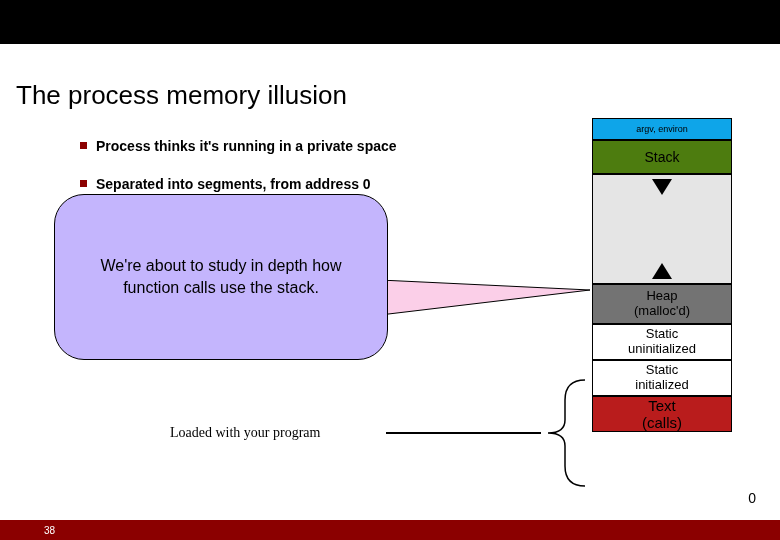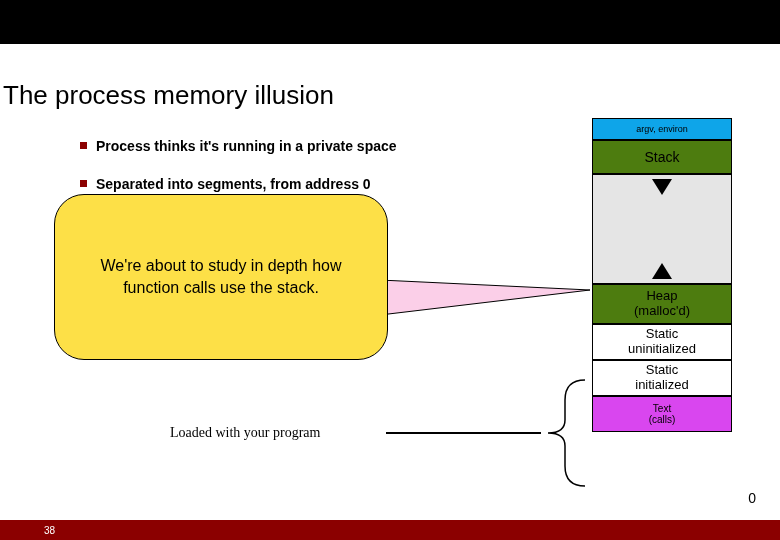--- a/index.html
+++ b/index.html
@@ -11,21 +11,21 @@
     position: relative;
     overflow: hidden;
   }
   .topbar {
     width: 100%;
     height: 44px;
     background: #000;
   }
   .title {
     position: absolute;
-    left: 3px;
+    left: 16px;
     top: 80px;
     font-size: 26px;
     color: #000;
     font-weight: 400;
   }
   .bullets {
     position: absolute;
     left: 80px;
     top: 138px;
     width: 400px;
@@ -60,24 +60,24 @@
     font-family: Verdana, Arial, sans-serif;
     display: flex;
     align-items: center;
     justify-content: center;
     flex-direction: column;
     line-height: 1.15;
   }
   .argv { height: 22px; font-size: 9px; background: #0ea5e9; }
   .stack { height: 34px; font-size: 14px; background: #4d7c0f; }
   .gap   { height: 110px; background: #e5e5e5; position: relative; }
-  .heap  { height: 40px; font-size: 13px; background: #4d7c0f; }
+  .heap  { height: 40px; font-size: 13px; background: #737373; }
   .suninit { height: 36px; font-size: 13px; background: #fff; }
   .sinit   { height: 36px; font-size: 13px; background: #fff; }
-  .textseg { height: 36px; font-size: 10px; background: #d946ef; }
+  .textseg { height: 36px; font-size: 15px; background: #b91c1c; }
   .zero {
     position: absolute;
     right: 24px;
     top: 490px;
     font-size: 14px;
   }
   
   .arrow-down, .arrow-up {
     position: absolute;
     left: 50%;
@@ -88,21 +88,21 @@
   }
   .arrow-down { top: 4px; border-top: 16px solid #000; }
   .arrow-up   { bottom: 4px; border-bottom: 16px solid #000; }
   
   .callout {
     position: absolute;
     left: 54px;
     top: 194px;
     width: 334px;
     height: 166px;
-    background: #fde047;
+    background: #c4b5fd;
     border: 1px solid #000;
     border-radius: 30px;
     display: flex;
     align-items: center;
     justify-content: center;
     text-align: center;
     font-family: Verdana, Arial, sans-serif;
     font-size: 16px;
     line-height: 1.35;
     padding: 10px 20px;

